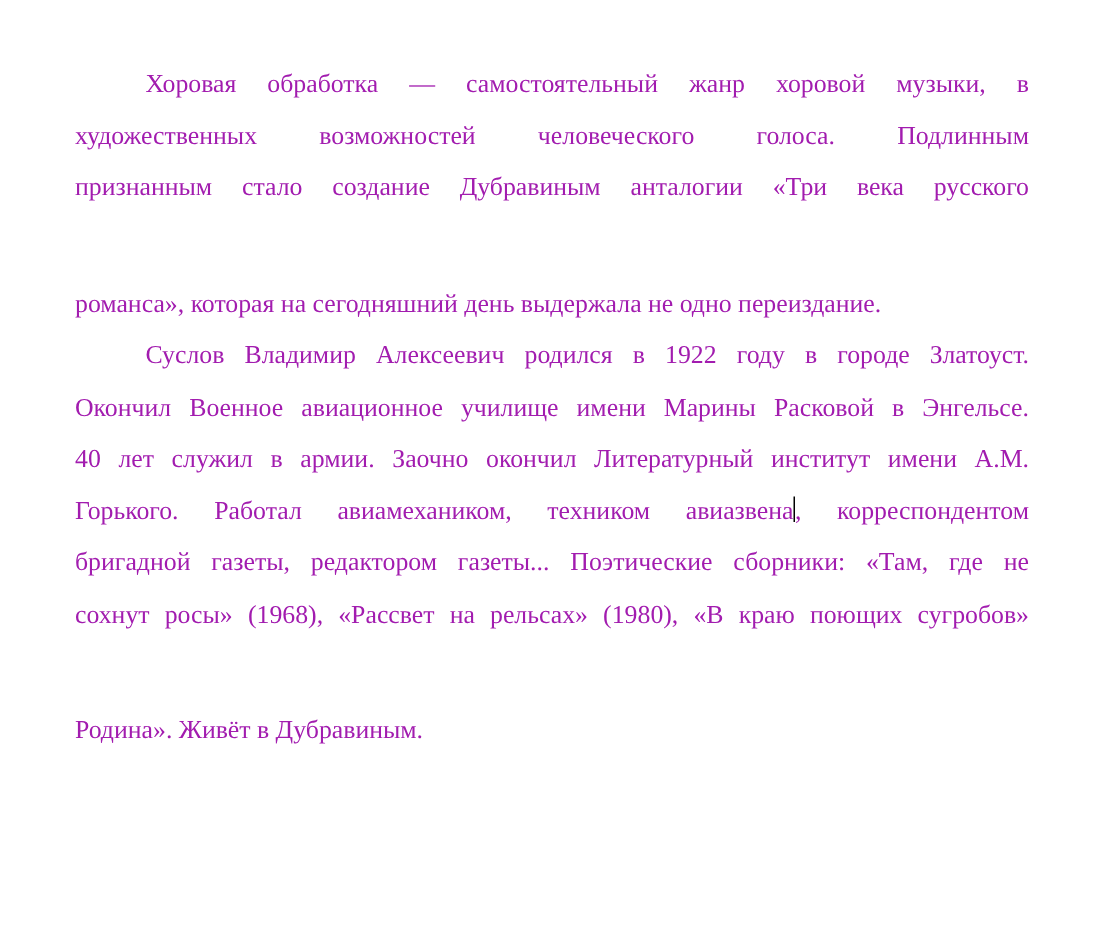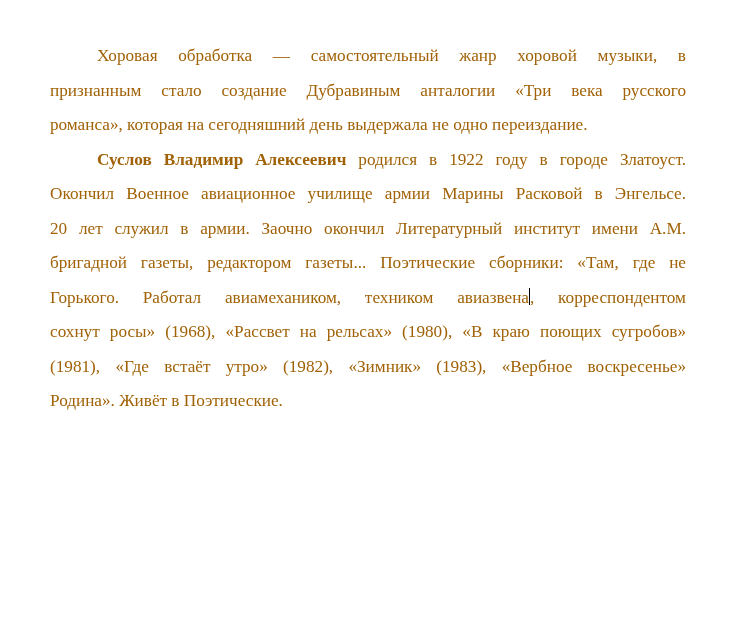--- a/index.html
+++ b/index.html
@@ -30,79 +30,80 @@
     top: 39px;
     width: 636px;
   }
 
   .para {
     margin: 0;
     font-size: 17.2px;
     line-height: 34.5px;
     text-align: justify;
     text-justify: inter-word;
-    color: #a16207;
+    color: #a21caf;
   }
 
   
   .line {
     display: block;
     text-align: justify;
     text-align-last: justify;
     white-space: nowrap;
     height: 34.5px;
   }
   
   .line.flush {
     text-align-last: left;
+    margin-top: 43px;
   }
   .line .stretch {
     display: inline-block;
     width: 100%;
     text-align: justify;
     text-align-last: justify;
     white-space: normal;
   }
 
   .indent-spacer {
     display: inline-block;
     width: 47px;
   }
 
   .bold-name {
-    font-weight: bold;
+    font-weight: normal;
   }
 
   
   .caret {
     display: inline-block;
     width: 1px;
     height: 17px;
     background: #000000;
     vertical-align: -2px;
     margin: 0 0 0 0;
   }
 </style>
 </head>
 <body>
 
 <div class="page">
   <div class="text-block">
 
     <p class="para">
       <span class="line"><span class="stretch"><span class="indent-spacer"></span><span>Хоровая обработка — самостоятельный жанр хоровой музыки, в</span></span></span>
+      <span class="line"><span class="stretch">художественных возможностей человеческого голоса. Подлинным</span></span>
       <span class="line"><span class="stretch">признанным стало создание Дубравиным анталогии «Три века русского</span></span>
       <span class="line flush"><span>романса», которая на сегодняшний день выдержала не одно переиздание.</span></span>
     </p>
 
     <p class="para">
       <span class="line"><span class="stretch"><span class="indent-spacer"></span><span class="bold-name">Суслов Владимир Алексеевич</span><span> родился в 1922 году в городе Златоуст.</span></span></span>
-      <span class="line"><span class="stretch">Окончил Военное авиационное училище армии Марины Расковой в Энгельсе.</span></span>
-      <span class="line"><span class="stretch">20 лет служил в армии. Заочно окончил Литературный институт имени А.М.</span></span>
+      <span class="line"><span class="stretch">Окончил Военное авиационное училище имени Марины Расковой в Энгельсе.</span></span>
+      <span class="line"><span class="stretch">40 лет служил в армии. Заочно окончил Литературный институт имени А.М.</span></span>
+      <span class="line"><span class="stretch"><span>Горького. Работал авиамехаником, техником авиазвена</span><span class="caret"></span><span>, корреспондентом</span></span></span>
       <span class="line"><span class="stretch">бригадной газеты, редактором газеты... Поэтические сборники: «Там, где не</span></span>
-      <span class="line"><span class="stretch"><span>Горького. Работал авиамехаником, техником авиазвена</span><span class="caret"></span><span>, корреспондентом</span></span></span>
       <span class="line"><span class="stretch">сохнут росы» (1968), «Рассвет на рельсах» (1980), «В краю поющих сугробов»</span></span>
-      <span class="line"><span class="stretch">(1981), «Где встаёт утро» (1982), «Зимник» (1983), «Вербное воскресенье»</span></span>
-      <span class="line flush"><span>Родина». Живёт в Поэтические.</span></span>
+      <span class="line flush"><span>Родина». Живёт в Дубравиным.</span></span>
     </p>
 
   </div>
 </div>
 
 </body></html>

